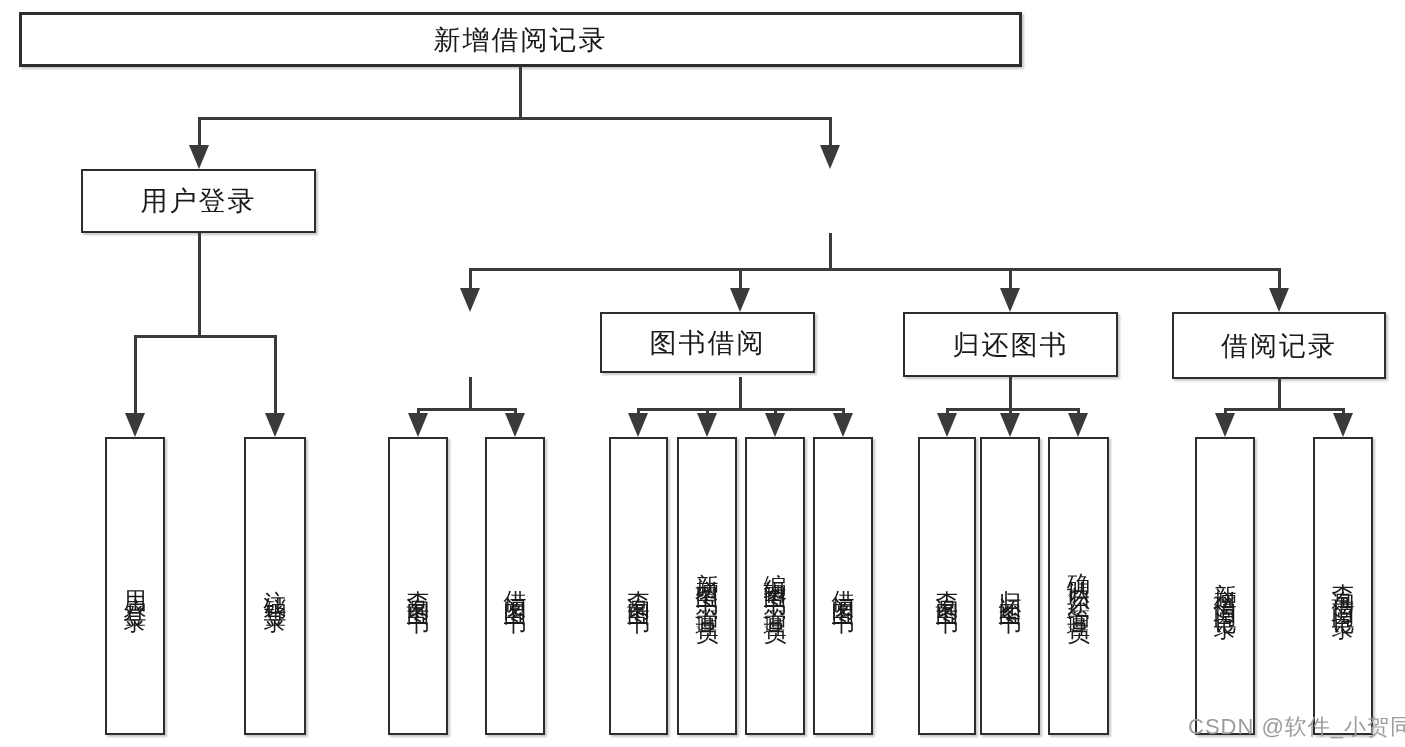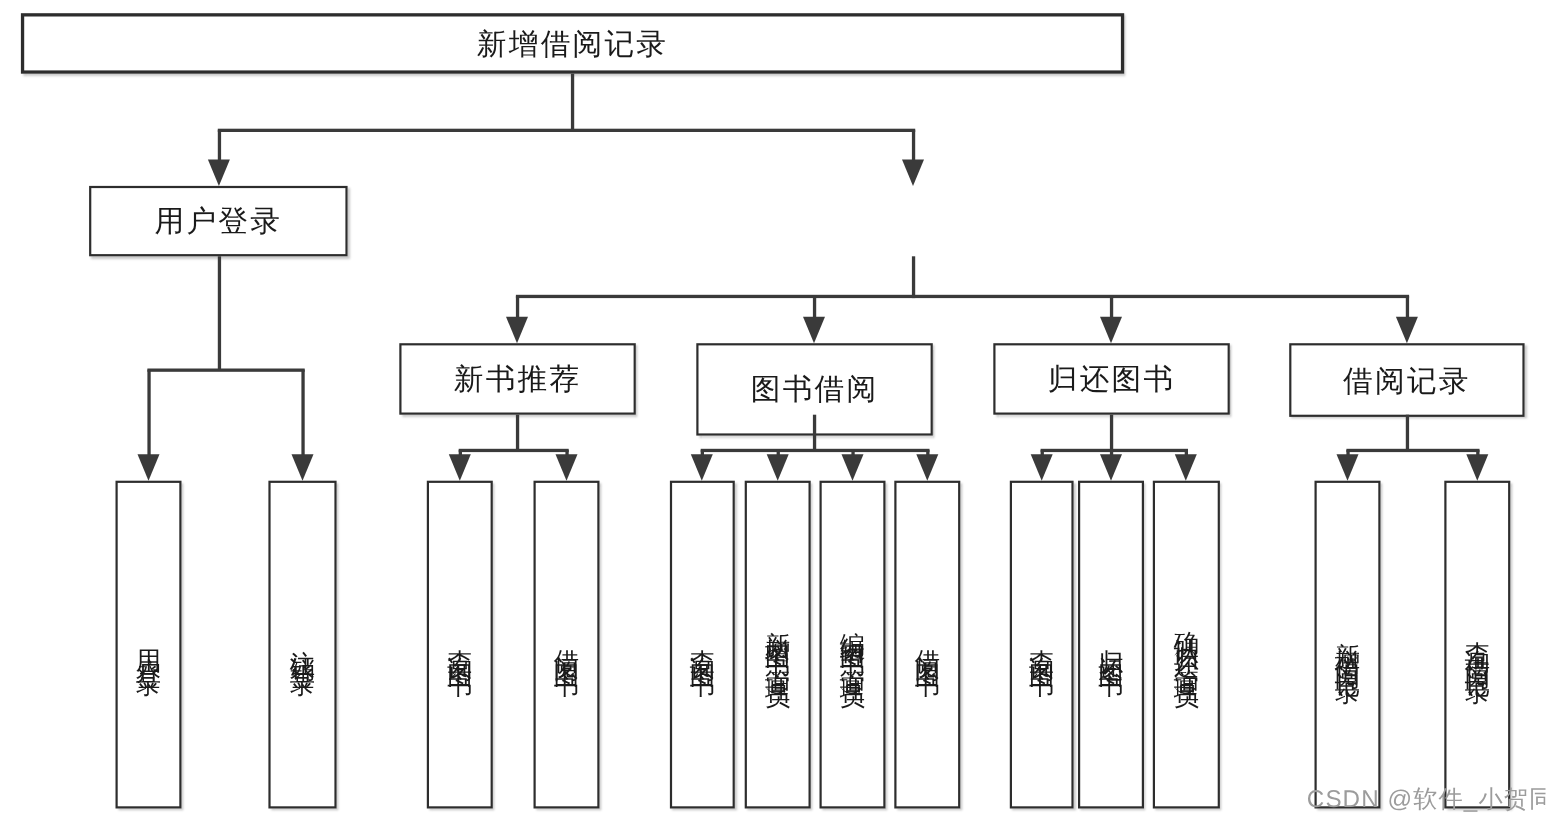--- a/index.html
+++ b/index.html
@@ -66,24 +66,21 @@
 <body>
 
 <div id="stage" style="--bg: #ffffff; --border: #2d2d2d; --line: #3a3a3a; --text: #1a1a1a; --wm: #9c9c9c;">
   <div class="watermark">CSDN @软件_小贺同学</div>
 <div class="node root" style="left: 19px; top: 12px; width: 1003px; height: 55px;">
       <span class="label">新增借阅记录</span>
     </div>
     <div class="node" style="left: 81px; top: 169px; width: 235px; height: 64px;">
       <span class="label">用户登录</span>
     </div>
-    <div class="node" style="left: 363px; top: 312px; width: 215px; height: 65px;">
-      <span class="label">新书推荐</span>
-    </div>
-    <div class="node" style="left: 633px; top: 312px; width: 215px; height: 84px; align-items: center;">
+    <div class="node" style="left: 600px; top: 312px; width: 215px; height: 61px; align-items: center;">
       <span class="label">图书借阅</span>
     </div>
     <div class="node" style="left: 903px; top: 312px; width: 215px; height: 65px;">
       <span class="label">归还图书</span>
     </div>
     <div class="node" style="left: 1172px; top: 312px; width: 214px; height: 67px;">
       <span class="label">借阅记录</span>
     </div>
     <div class="node vertical" style="left: 105px; top: 437px; width: 60px; height: 298px;">
       <span class="label">用户登录</span>

